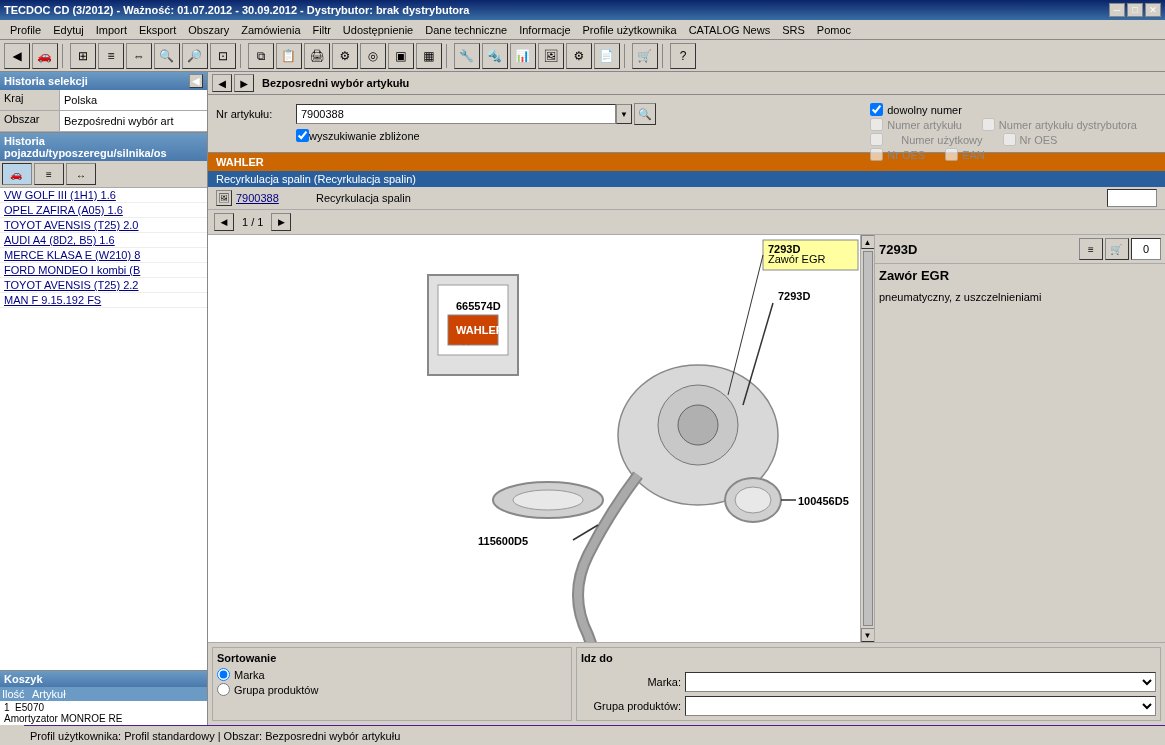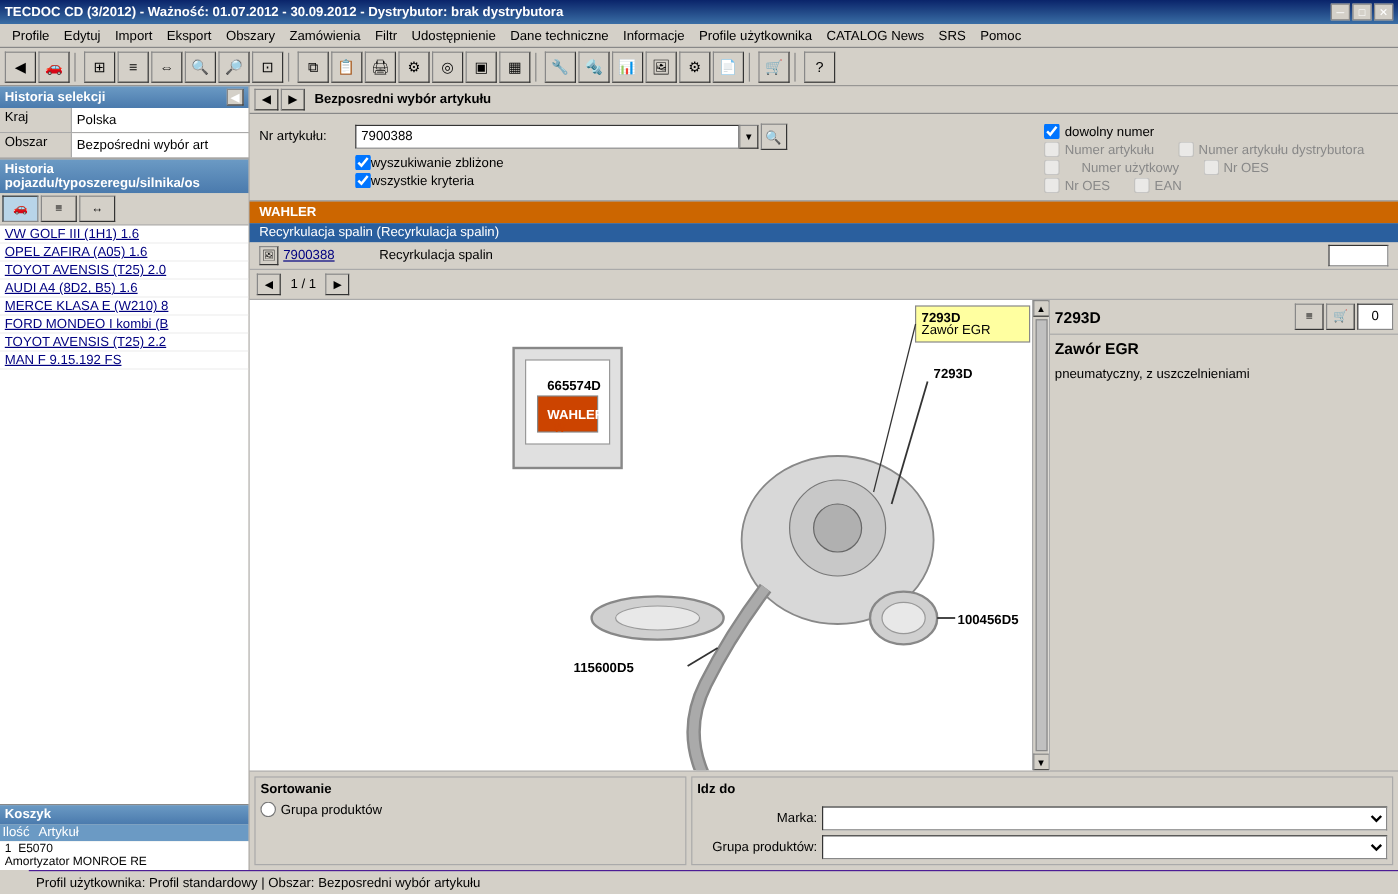--- a/index.html
+++ b/index.html
@@ -558,24 +558,20 @@
                 <input type="checkbox" disabled="" style="">
                 <span style="color:#888;">EAN</span>
               </div>
             </div>
           </div>
         </div>
         <div class="checkbox-row">
           <input type="checkbox" checked="" style="">
           <span>wyszukiwanie zbliżone</span>
         </div>
-        <div class="checkbox-row">
-          <input type="checkbox" checked="" style="">
-          <span>wszystkie kryteria</span>
-        </div>
       </div>
     </div>
 
     <div>
       <div class="results-header">WAHLER</div>
       <div class="results-subheader">
         <span>Recyrkulacja spalin (Recyrkulacja spalin)</span>
       </div>
       <div class="results-row">
         <div class="results-row-icon">🖼</div>
@@ -654,20 +650,24 @@
         </div>
         <div class="part-name-large">Zawór EGR</div>
         <div class="part-desc">pneumatyczny, z uszczelnieniami</div>
       </div>
     </div>
 
     <div class="sort-area">
       <div class="sort-left">
         <div class="sort-title">Sortowanie</div>
         <div class="radio-opt">
+          <input type="radio" name="sort" checked="" style="">
+          <span>Marka</span>
+        </div>
+        <div class="radio-opt">
           <input type="radio" name="sort" style="">
           <span>Grupa produktów</span>
         </div>
       </div>
       <div class="sort-right">
         <div class="sort-title">Idz do</div>
         <div class="idz-row">
           <span class="idz-label">Marka:</span>
           <select class="idz-select"></select>
         </div>

